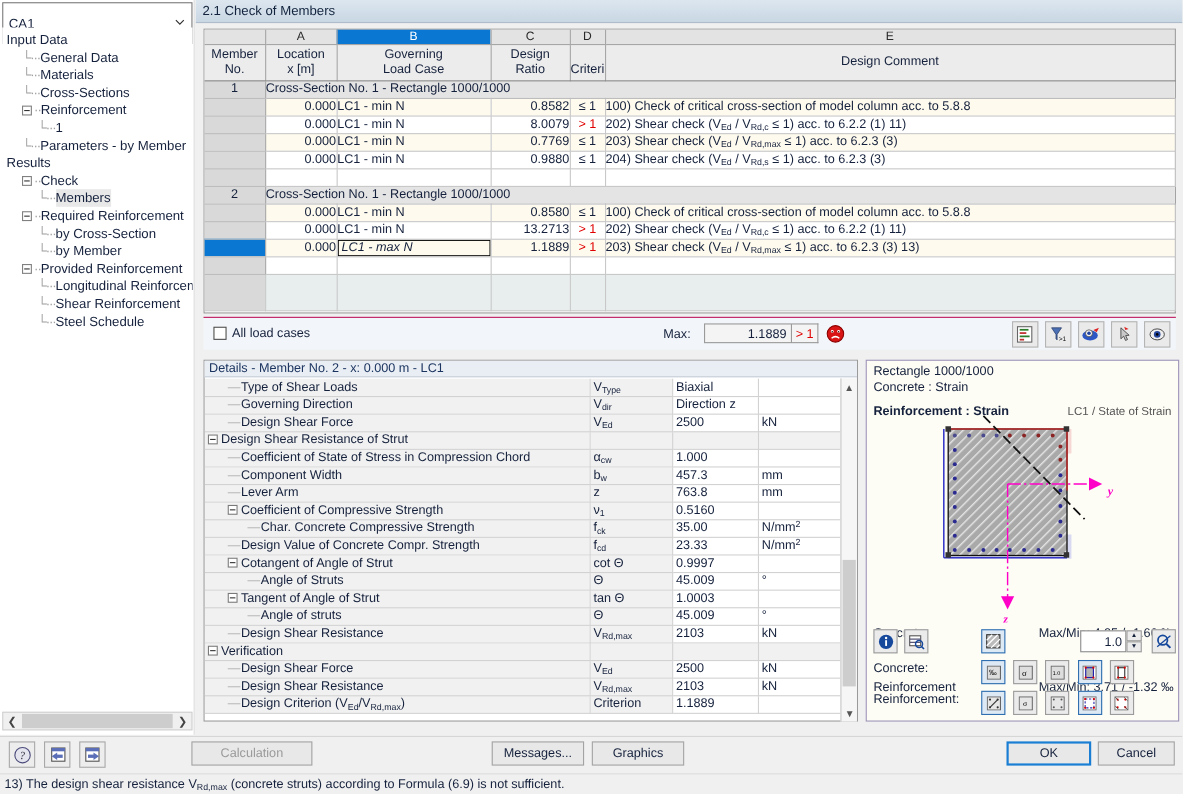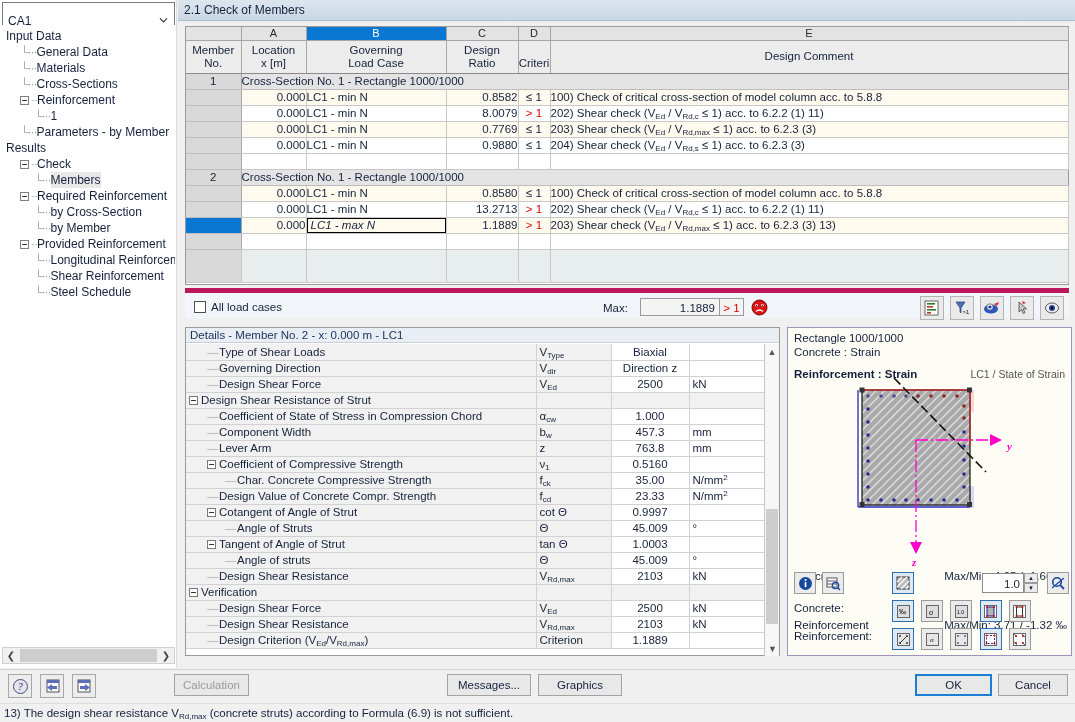--- a/index.html
+++ b/index.html
@@ -101,21 +101,21 @@
     border: 1.5px solid #000; display: flex; align-items: center; padding-left: 3px; background: #fefaee;
   }
   .rowhdr.sel { background: #0a78d2; }
   tr.emptyrow td.cell { background: #fff; }
   tr.padrow td { background: #e8eeee; height: 33px; border-right: 1px solid #c8c8c8; border-bottom: 1px solid #c8c8c8; }
   tr.padrow td.rowhdr { background: #d9d9d9; }
 
   
   #summary {
     position: absolute; left: 7px; top: 288px; width: 884px; height: 30px;
-    background: #f2f5f9; border-top: 5px solid #be185d;
+    background: #f2f5f9; border-top: 1px solid #be185d;
   }
   #chk-allload { position: absolute; left: 9px; top: 8px; display: flex; align-items: center; }
   .chkbox { width: 12px; height: 12px; border: 1px solid #4d4d4d; background: #fff; display: inline-block; }
   #chk-allload .txt { margin-left: 5px; font-size: 11.5px; }
   #max-label { position: absolute; left: 418px; top: 9px; font-size: 11.5px; }
   #max-value {
     position: absolute; left: 455px; top: 5px; width: 80px; height: 18px;
     border: 1px solid #9a9a9a; background: #f4f4f4; text-align: right;
     padding-right: 4px; line-height: 18px; font-size: 11.5px;
   }
@@ -138,21 +138,21 @@
   }
   #details-title {
     height: 15px; background: #e9eef4; font-size: 11.5px; padding-left: 4px;
     line-height: 15px; border-bottom: 1px solid #c8cfd8; color: #1c3560;
   }
   table.dt { border-collapse: collapse; table-layout: fixed; width: 578px; }
   table.dt td { height: 16px; font-size: 11.5px; padding: 0 3px; border-bottom: 1px solid #d2d2d2;
                 border-right: 1px solid #d2d2d2; white-space: nowrap; overflow: hidden; }
   td.dname { background: #f1f1f1; }
   td.dsym { background: #f1f1f1; }
-  td.dval { background: #ffffff; text-align: center; }
+  td.dval { background: #ffffff; text-align: left; }
   td.dunit { background: #ffffff; }
   tr.grouprow td { background: #f1f1f1; }
   .dminus {
     display: inline-block; width: 9px; height: 9px; border: 1px solid #7a7a7a;
     background: #fff; position: relative; vertical-align: middle; margin-right: 3px;
   }
   .dminus::before { content: ""; position: absolute; left: 1px; top: 3px; width: 5px; height: 1px; background: #333; }
   .dash { display:inline-block; width: 12px; color:#b0b0b0; }
   #dt-scroll {
     position: absolute; right: 0; top: 16px; width: 15px; height: 312px;
@@ -847,21 +847,21 @@
         </svg>
     </div>
     <div class="sqbtn" style="left:72px;top:4px;">
       <svg width="17" height="17" viewBox="0 0 17 17">
           <rect x="2" y="2" width="12" height="12" fill="#fff" stroke="#555"></rect>
           <rect x="2" y="2" width="12" height="3" fill="#5b6fb8"></rect>
           <path d="M9 6 L14 9.5 L9 13 Z" fill="#5b6fb8"></path>
           <rect x="4" y="8" width="6" height="3" fill="#5b6fb8"></rect>
         </svg>
     </div>
-    <div class="bbtn disabled" style="left:174px;top:4px;width:75px;">Calculation</div>
+    <div class="bbtn disabled" style="left:174px;top:4px;width:110px;">Calculation</div>
     <div class="bbtn" style="left:447px;top:4px;width:84px;">Messages...</div>
     <div class="bbtn" style="left:538px;top:4px;width:84px;">Graphics</div>
     <div class="bbtn primary" style="left:915px;top:4px;width:77px;">OK</div>
     <div class="bbtn" style="left:998px;top:4px;width:70px;">Cancel</div>
   </div>
 
   <div id="statusbar">
     <span>13)</span>
     <span>The design shear resistance V</span><sub>Rd,max</sub><span> (concrete struts) according to Formula (6.9) is not sufficient.</span>
   </div>

